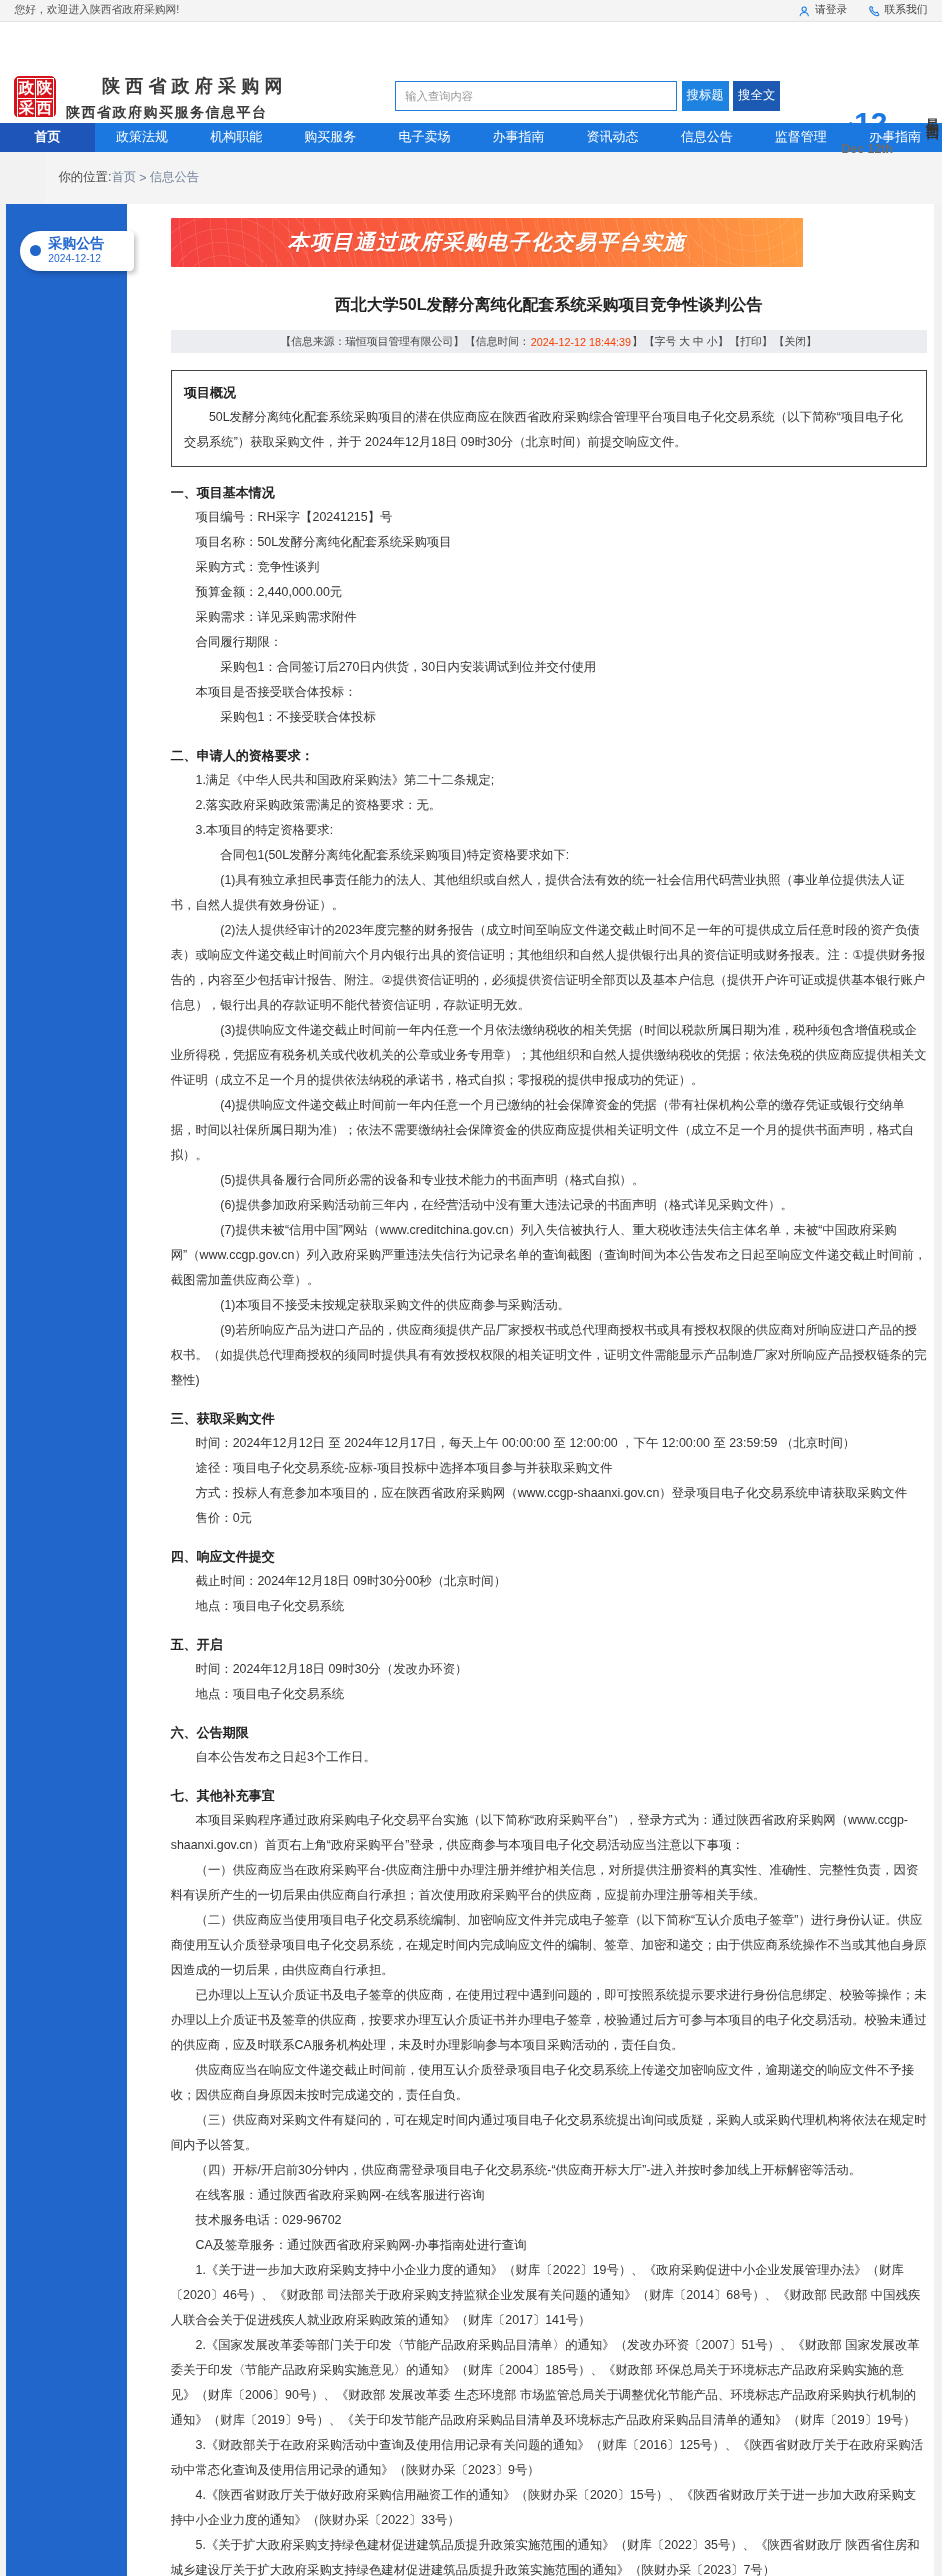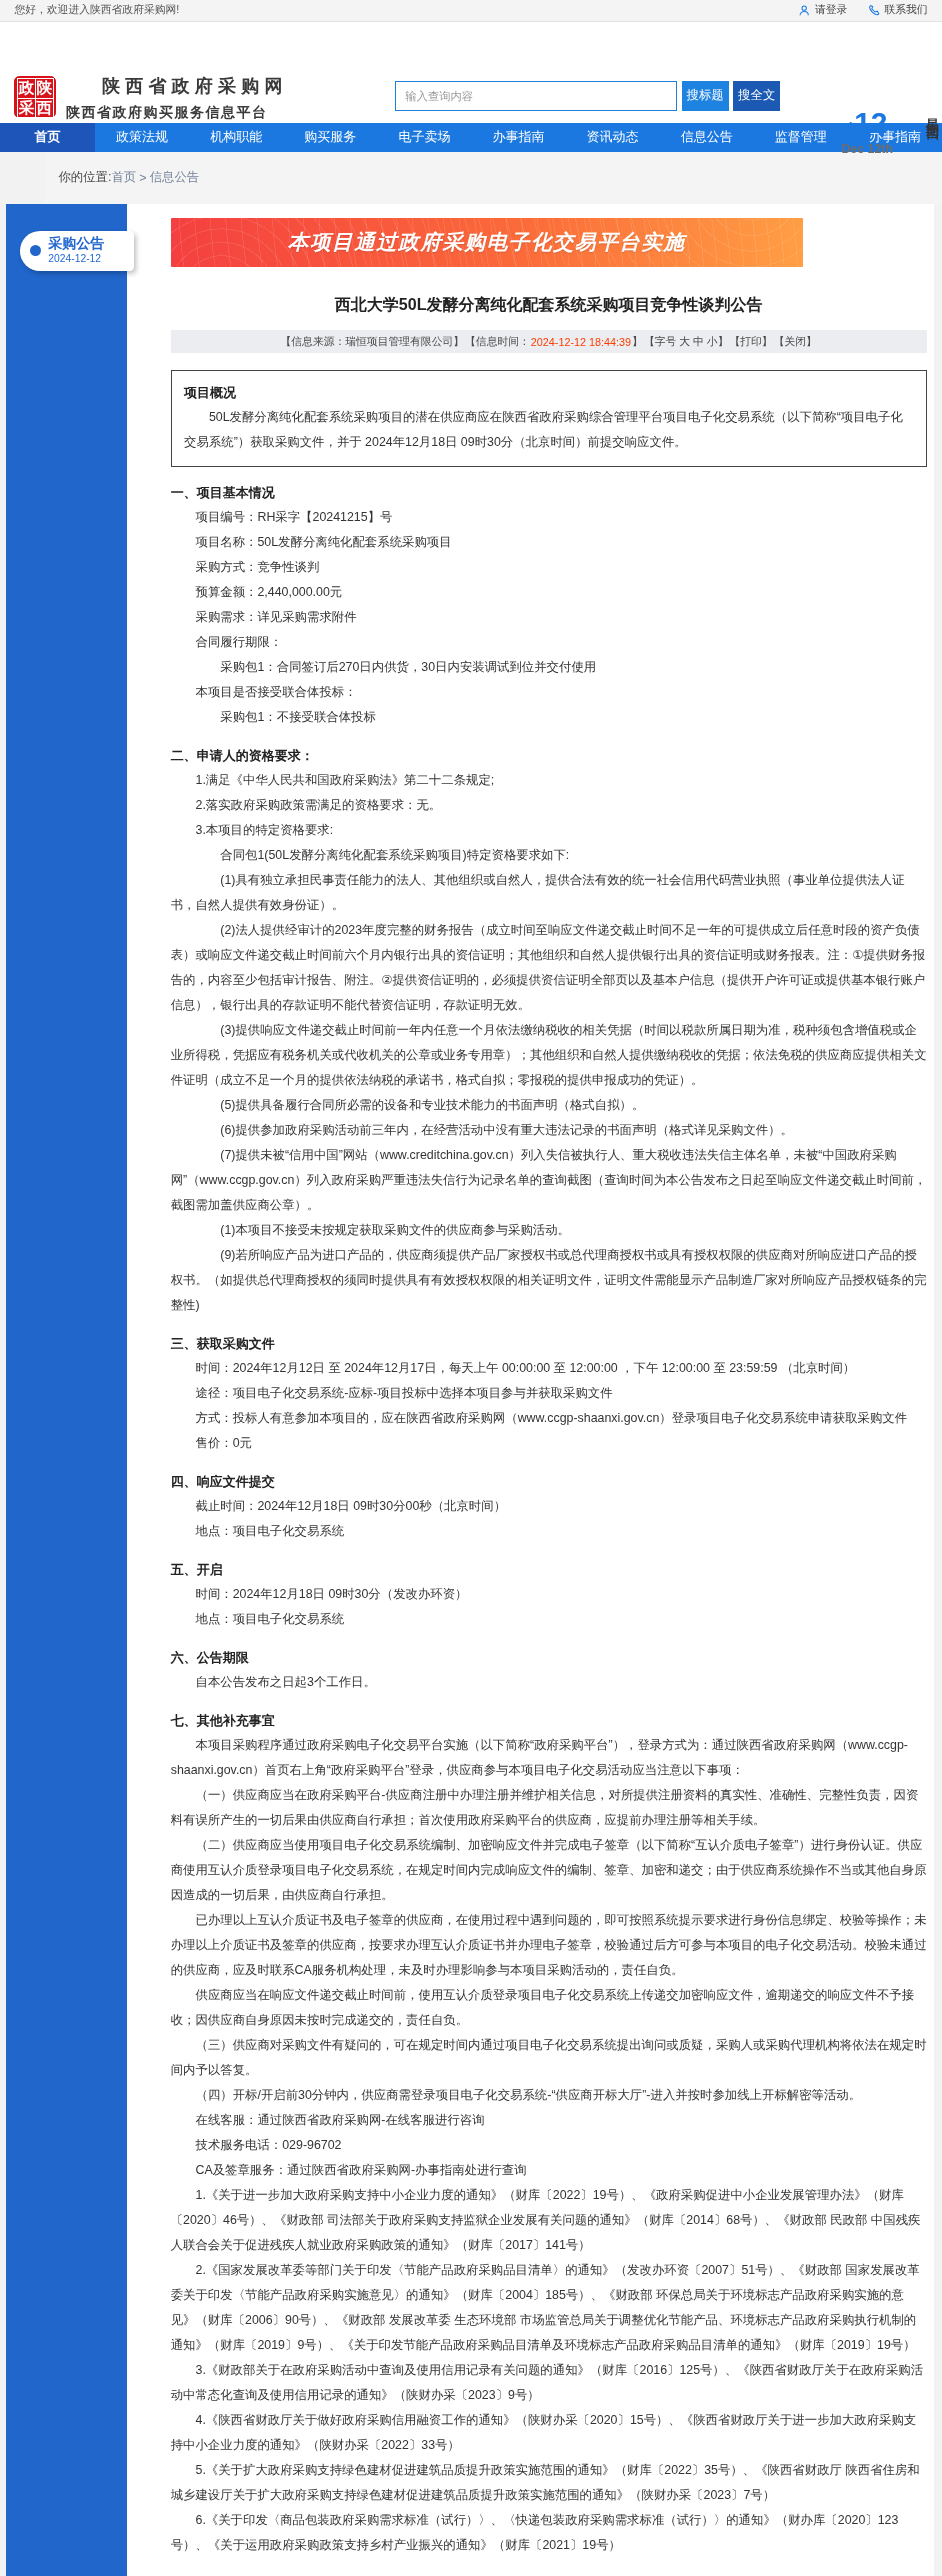--- a/index.html
+++ b/index.html
@@ -4,21 +4,21 @@
 <style>
   * { margin:0; padding:0; box-sizing:border-box; }
   html,body { background:#f2f2f2; }
   body { width:942px; font-family:"Liberation Sans","DejaVu Sans",sans-serif; color:#333; }
 
   
   .topbar { height:21.6px; background:#f4f4f4; border-bottom:0.5px solid #e3e3e3;
             display:flex; align-items:center; justify-content:space-between; padding:0 14.4px; }
   .topbar .greet { font-size:10.8px; color:#555; }
   .topbar .right { display:flex; align-items:center; gap:20.6px; }
-  .top-link { display:flex; align-items:center; gap:4.1px; font-size:10.8px; color:#444; cursor:pointer; }
+  .top-link { display:flex; align-items:flex-end; gap:4.1px; font-size:10.8px; color:#444; cursor:pointer; }
   .top-link svg { display:block; }
 
   
   .header { height:101px; background:#fff; position:relative; }
   .logo-seal { position:absolute; left:14.4px; top:54px; width:42px; height:42px; background:#d8121b;
                border-radius:5.2px; border:1.5px solid #d8121b; display:grid; grid-template-columns:1fr 1fr;
                grid-template-rows:1fr 1fr; padding:2.1px; }
   .logo-seal span { color:#fff; font-weight:bold; font-size:15.5px; line-height:18.5px; text-align:center;
                     border:1px solid #fff; margin:-0.5px; display:flex; align-items:center; justify-content:center; }
   .site-titles { position:absolute; left:66px; top:52px; }
@@ -205,20 +205,21 @@
         <p class="doc-p ind1">本项目是否接受联合体投标：</p>
         <p class="doc-p ind2">采购包1：不接受联合体投标</p>
         <div class="sec-heading">二、申请人的资格要求：</div>
         <p class="doc-p ind1">1.满足《中华人民共和国政府采购法》第二十二条规定;</p>
         <p class="doc-p ind1">2.落实政府采购政策需满足的资格要求：无。</p>
         <p class="doc-p ind1">3.本项目的特定资格要求:</p>
         <p class="doc-p ind2">合同包1(50L发酵分离纯化配套系统采购项目)特定资格要求如下:</p>
         <p class="doc-p ind2">(1)具有独立承担民事责任能力的法人、其他组织或自然人，提供合法有效的统一社会信用代码营业执照（事业单位提供法人证书，自然人提供有效身份证）。</p>
         <p class="doc-p ind2">(2)法人提供经审计的2023年度完整的财务报告（成立时间至响应文件递交截止时间不足一年的可提供成立后任意时段的资产负债表）或响应文件递交截止时间前六个月内银行出具的资信证明；其他组织和自然人提供银行出具的资信证明或财务报表。注：①提供财务报告的，内容至少包括审计报告、附注。②提供资信证明的，必须提供资信证明全部页以及基本户信息（提供开户许可证或提供基本银行账户信息），银行出具的存款证明不能代替资信证明，存款证明无效。</p>
         <p class="doc-p ind2">(3)提供响应文件递交截止时间前一年内任意一个月依法缴纳税收的相关凭据（时间以税款所属日期为准，税种须包含增值税或企业所得税，凭据应有税务机关或代收机关的公章或业务专用章）；其他组织和自然人提供缴纳税收的凭据；依法免税的供应商应提供相关文件证明（成立不足一个月的提供依法纳税的承诺书，格式自拟；零报税的提供申报成功的凭证）。</p>
+        <p class="doc-p ind2">(4)提供响应文件递交截止时间前一年内任意一个月已缴纳的社会保障资金的凭据（带有社保机构公章的缴存凭证或银行交纳单据，时间以社保所属日期为准）；依法不需要缴纳社会保障资金的供应商应提供相关证明文件（成立不足一个月的提供书面声明，格式自拟）。</p>
         <p class="doc-p ind2">(5)提供具备履行合同所必需的设备和专业技术能力的书面声明（格式自拟）。</p>
         <p class="doc-p ind2">(6)提供参加政府采购活动前三年内，在经营活动中没有重大违法记录的书面声明（格式详见采购文件）。</p>
         <p class="doc-p ind2">(7)提供未被“信用中国”网站（www.creditchina.gov.cn）列入失信被执行人、重大税收违法失信主体名单，未被“中国政府采购网”（www.ccgp.gov.cn）列入政府采购严重违法失信行为记录名单的查询截图（查询时间为本公告发布之日起至响应文件递交截止时间前，截图需加盖供应商公章）。</p>
         <p class="doc-p ind2">(1)本项目不接受未按规定获取采购文件的供应商参与采购活动。</p>
         <p class="doc-p ind2">(9)若所响应产品为进口产品的，供应商须提供产品厂家授权书或总代理商授权书或具有授权权限的供应商对所响应进口产品的授权书。（如提供总代理商授权的须同时提供具有有效授权权限的相关证明文件，证明文件需能显示产品制造厂家对所响应产品授权链条的完整性)</p>
         <div class="sec-heading">三、获取采购文件</div>
         <p class="doc-p ind1">时间：2024年12月12日 至 2024年12月17日，每天上午 00:00:00 至 12:00:00 ，下午 12:00:00 至 23:59:59 （北京时间）</p>
         <p class="doc-p ind1">途径：项目电子化交易系统-应标-项目投标中选择本项目参与并获取采购文件</p>
         <p class="doc-p ind1">方式：投标人有意参加本项目的，应在陕西省政府采购网（www.ccgp-shaanxi.gov.cn）登录项目电子化交易系统申请获取采购文件</p>
         <p class="doc-p ind1">售价：0元</p>

